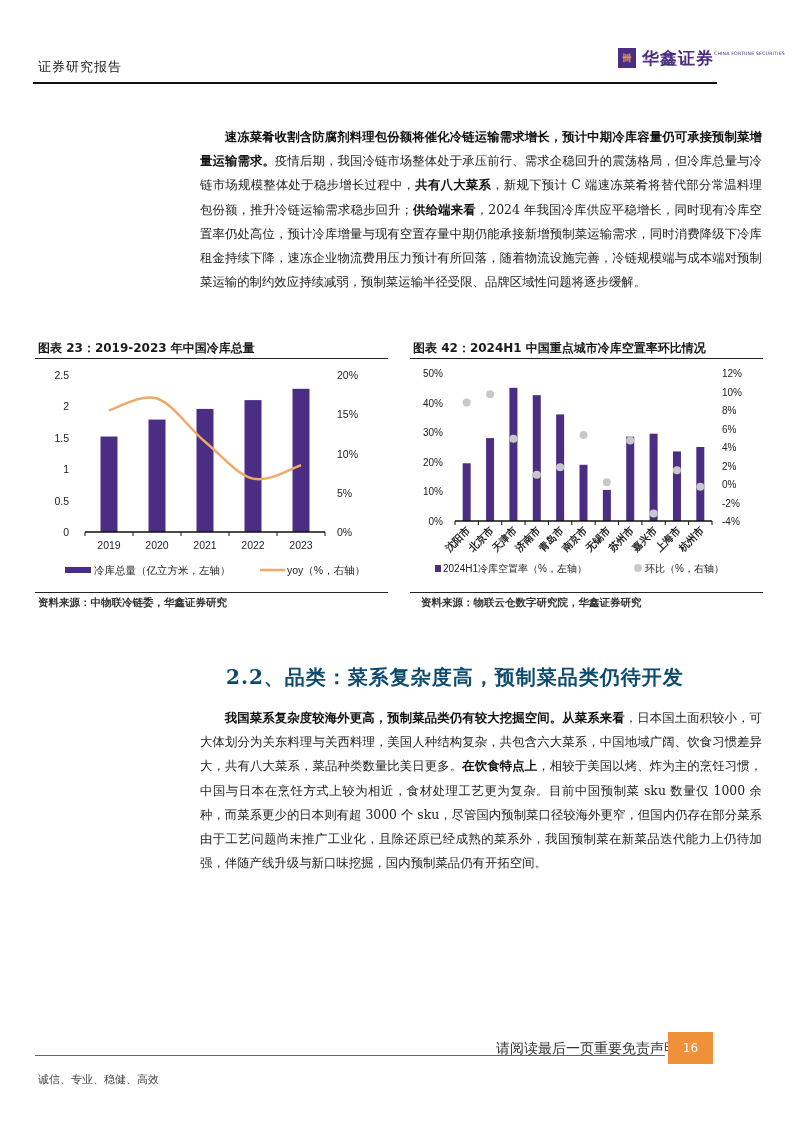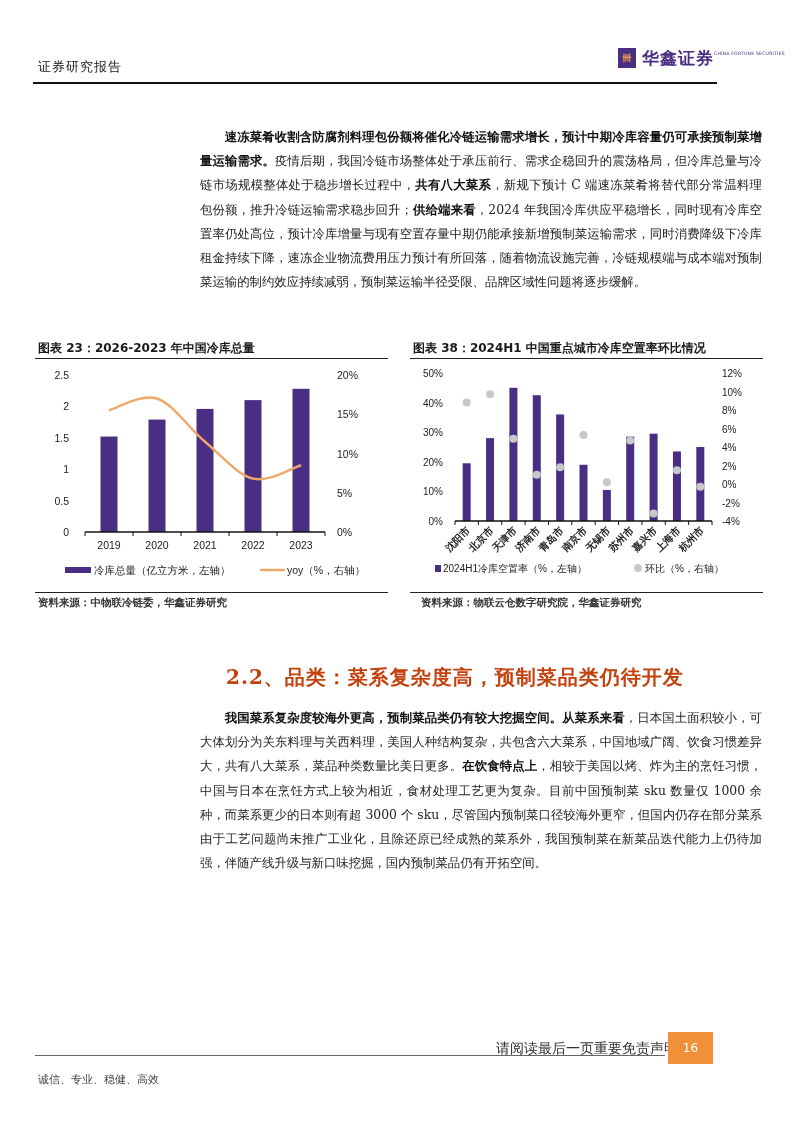--- a/index.html
+++ b/index.html
@@ -10,21 +10,21 @@
   .logo{left:618px;top:48px;display:flex;align-items:center;gap:6px;}
   .logo-box{width:18px;height:20px;background:#4a2e83;display:flex;align-items:center;justify-content:center;color:#f2a34a;font-size:9px;font-weight:bold;}
   .logo-text{display:flex;flex-direction:row;line-height:1;}
   .logo-cn{font-size:17px;color:#4a2e83;font-weight:bold;letter-spacing:1px;}
   .logo-en{font-size:4.6px;color:#4a2e83;letter-spacing:0.2px;margin-top:2px;}
   .para{left:200px;width:562px;font-size:12.4px;line-height:24.2px;text-align:justify;text-indent:2em;font-family:"DejaVu Serif",serif;color:#222;}
   .para b{font-weight:bold;color:#111;}
   .chart-title{font-size:12px;font-weight:bold;font-family:"DejaVu Sans",sans-serif;}
   .chart-rule{height:1px;background:#222;}
   .src{font-size:10.5px;color:#333;font-family:"DejaVu Serif",serif;font-weight:bold;}
-  .h2{left:226px;top:664px;font-size:20px;font-weight:bold;color:#c2410c;letter-spacing:1px;font-family:"DejaVu Serif",serif;}
+  .h2{left:226px;top:664px;font-size:20px;font-weight:bold;color:#0c4a6e;letter-spacing:1px;font-family:"DejaVu Serif",serif;}
   .foot-note{left:496px;top:1040px;font-size:14px;color:#333;font-family:"DejaVu Serif",serif;}
   .foot-rule{left:35px;top:1055px;width:630px;height:1px;background:#666;}
   .page-num{left:668px;top:1032px;width:45px;height:32px;background:#f0913a;color:#fff;font-size:12px;display:flex;align-items:center;justify-content:center;}
   .motto{left:38px;top:1072px;font-size:11px;color:#444;font-family:"DejaVu Serif",serif;}
   svg text{font-family:"Liberation Sans",sans-serif;}
 </style>
 </head>
 <body>
 
 <div class="abs hdr-title">证券研究报告</div>
@@ -34,21 +34,21 @@
     <span class="logo-cn">华鑫证券</span>
     <span class="logo-en">CHINA FORTUNE SECURITIES</span>
   </div>
 </div>
 <div class="abs hdr-rule"></div>
 
 <div class="abs para" style="top:125px;">
   <b>速冻菜肴收割含防腐剂料理包份额将催化冷链运输需求增长，预计中期冷库容量仍可承接预制菜增量运输需求。</b><span>疫情后期，我国冷链市场整体处于承压前行、需求企稳回升的震荡格局，但冷库总量与冷链市场规模整体处于稳步增长过程中，</span><b>共有八大菜系</b><span>，新规下预计 C 端速冻菜肴将替代部分常温料理包份额，推升冷链运输需求稳步回升；</span><b>供给端来看</b><span>，2024 年我国冷库供应平稳增长，同时现有冷库空置率仍处高位，预计冷库增量与现有空置存量中期仍能承接新增预制菜运输需求，同时消费降级下冷库租金持续下降，速冻企业物流费用压力预计有所回落，随着物流设施完善，冷链规模端与成本端对预制菜运输的制约效应持续减弱，预制菜运输半径受限、品牌区域性问题将逐步缓解。</span>
 </div>
 
-<div class="abs chart-title" style="left:38px;top:340px;">图表 23：2026-2023 年中国冷库总量</div>
+<div class="abs chart-title" style="left:38px;top:340px;">图表 23：2019-2023 年中国冷库总量</div>
 <div class="abs chart-rule" style="left:35px;top:358px;width:353px;"></div>
 
 <svg class="abs" style="left:35px;top:360px;" width="355" height="230" id="chart23">
     <text x="34" y="176" text-anchor="end" font-size="10.5" fill="#222">0</text>
     <text x="34" y="144.6" text-anchor="end" font-size="10.5" fill="#222">0.5</text>
     <text x="34" y="113.19999999999999" text-anchor="end" font-size="10.5" fill="#222">1</text>
     <text x="34" y="81.8" text-anchor="end" font-size="10.5" fill="#222">1.5</text>
     <text x="34" y="50.39999999999999" text-anchor="end" font-size="10.5" fill="#222">2</text>
     <text x="34" y="19" text-anchor="end" font-size="10.5" fill="#222">2.5</text>
     <text x="302" y="176" font-size="10.5" fill="#222">0%</text>
@@ -76,21 +76,21 @@
     <path d="M74,50.325 C82,48.362500000000004 106,33.31666666666668 122,38.55000000000001 C138,43.783333333333346 154,68.38000000000001 170,81.72500000000001 C186,95.07000000000001 202,114.69500000000001 218,118.62 C234,122.545 258,107.49916666666667 266,105.275" fill="none" stroke="#f0a868" stroke-width="2.5"></path>
     <rect x="30" y="207" width="26" height="6" fill="#4a2e83"></rect>
     <text x="59" y="214" font-size="10.5" fill="#222">冷库总量（亿立方米，左轴）</text>
     <line x1="225" y1="210" x2="250" y2="210" stroke="#f0a868" stroke-width="2.5"></line>
     <text x="252" y="214" font-size="10.5" fill="#222">yoy（%，右轴）</text>
   </svg>
 
 <div class="abs chart-rule" style="left:35px;top:592px;width:353px;"></div>
 <div class="abs src" style="left:38px;top:596px;">资料来源：中物联冷链委，华鑫证券研究</div>
 
-<div class="abs chart-title" style="left:413px;top:340px;">图表 38：2024H1 中国重点城市冷库空置率环比情况</div>
+<div class="abs chart-title" style="left:413px;top:340px;">图表 42：2024H1 中国重点城市冷库空置率环比情况</div>
 <div class="abs chart-rule" style="left:410px;top:358px;width:353px;"></div>
 
 <svg class="abs" style="left:410px;top:360px;" width="355" height="230" id="chart24">
     <text x="33" y="165" text-anchor="end" font-size="10" fill="#222">0%</text>
     <text x="33" y="135.4" text-anchor="end" font-size="10" fill="#222">10%</text>
     <text x="33" y="105.8" text-anchor="end" font-size="10" fill="#222">20%</text>
     <text x="33" y="76.2" text-anchor="end" font-size="10" fill="#222">30%</text>
     <text x="33" y="46.599999999999994" text-anchor="end" font-size="10" fill="#222">40%</text>
     <text x="33" y="17" text-anchor="end" font-size="10" fill="#222">50%</text>
     <text x="312" y="165" font-size="10" fill="#222">-4%</text>

